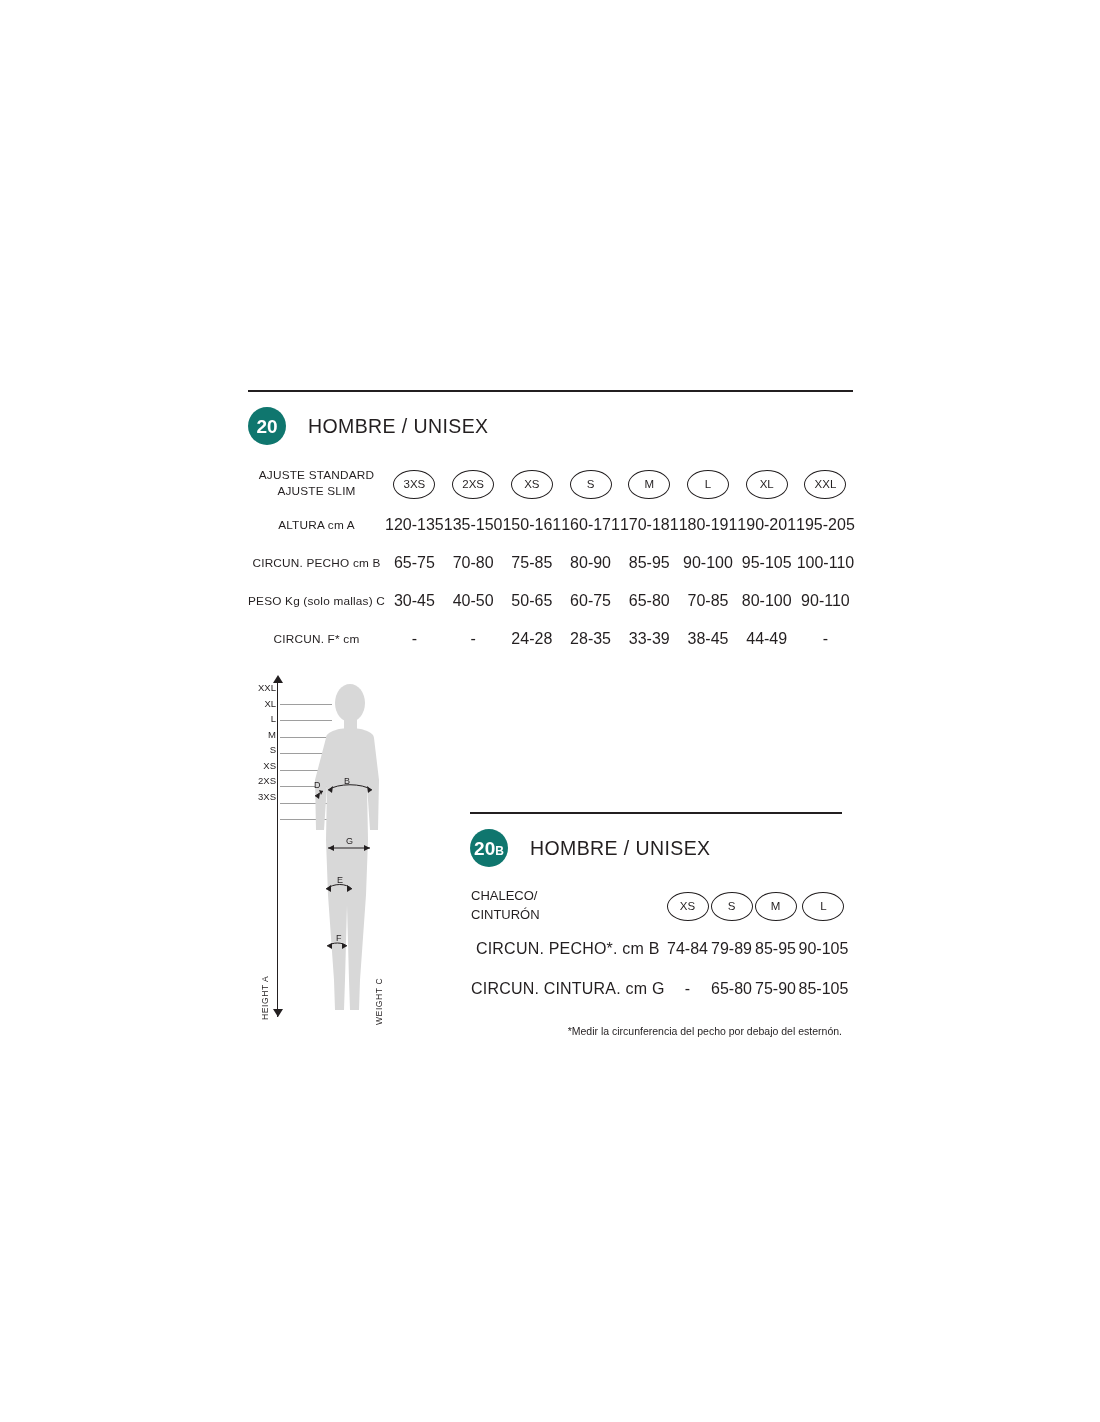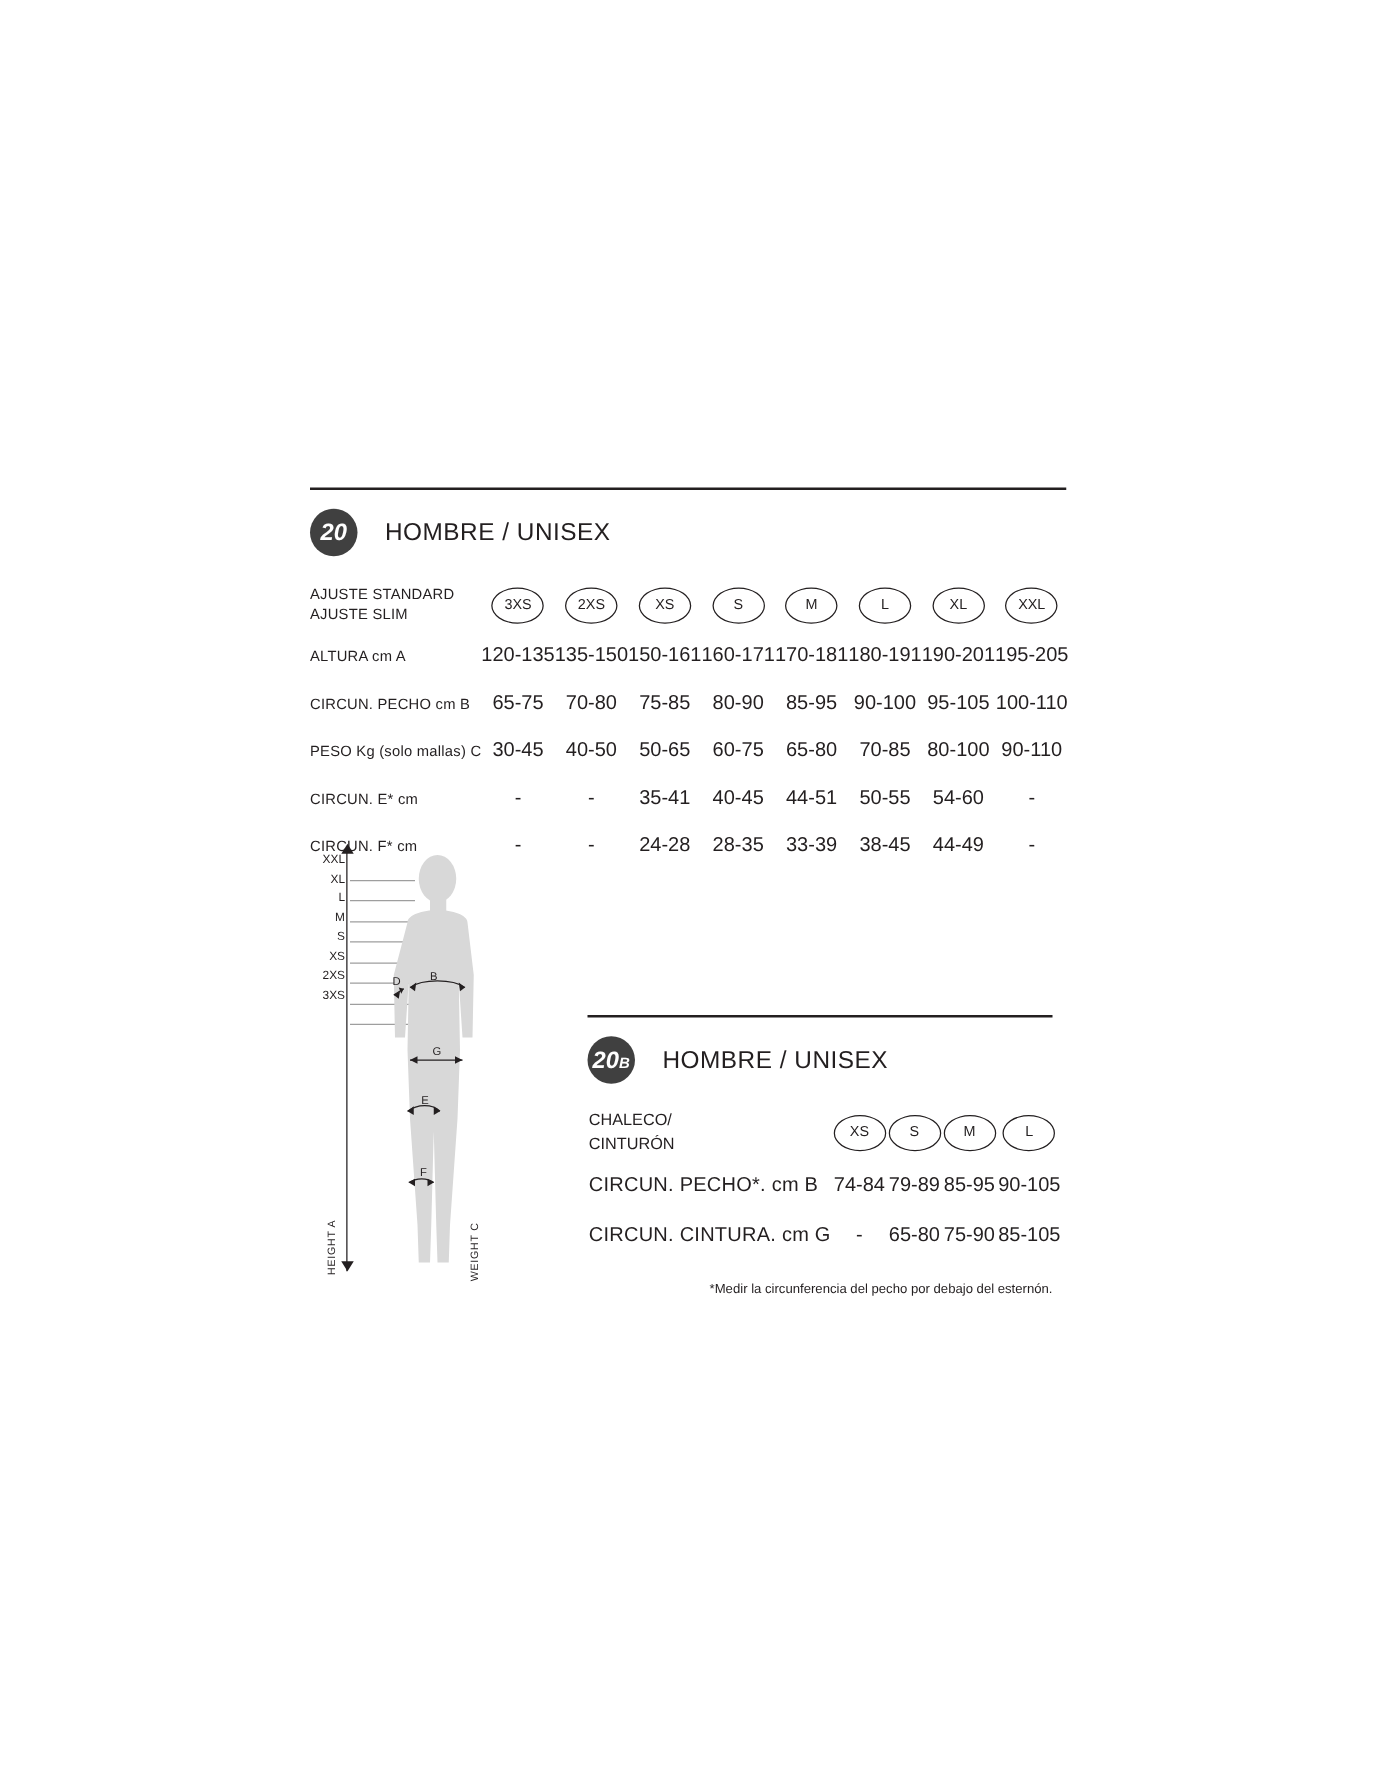--- a/index.html
+++ b/index.html
@@ -39,31 +39,30 @@
   .sec-head {
     display: flex;
     align-items: center;
     margin-top: 14px;
     height: 40px;
   }
   .badge {
     width: 38px;
     height: 38px;
     border-radius: 50%;
-    background: #404040;
+    background: #0f766e;
     color: #ffffff;
     display: flex;
     align-items: baseline;
     justify-content: center;
     font-size: 19px;
     font-weight: bold;
     letter-spacing: 0px;
     padding-top: 9px;
     box-sizing: border-box;
-    font-style: italic;
   }
   .badge .sub {
     font-size: 12px;
     font-weight: bold;
   }
   .sec-title {
     margin-left: 22px;
     font-size: 19.5px;
     letter-spacing: 0.4px;
     color: #231f20;
@@ -79,20 +78,21 @@
   }
   .tbl td {
     padding: 0;
     vertical-align: middle;
   }
   .rowlabel {
     font-size: 11.8px;
     letter-spacing: 0.2px;
     white-space: nowrap;
     color: #231f20;
+    text-align: center;
   }
   .sizehead {
     text-align: center;
     height: 44px;
   }
   .oval {
     display: inline-block;
     border: 1px solid #231f20;
     border-radius: 50%;
     width: 40px;
@@ -282,31 +282,20 @@
         <td class="cell">40-50</td>
         <td class="cell">50-65</td>
         <td class="cell">60-75</td>
         <td class="cell">65-80</td>
         <td class="cell">70-85</td>
         <td class="cell">80-100</td>
         <td class="cell">90-110</td>
       </tr>
 
 
-      <tr>
-        <td class="rowlabel">CIRCUN. E* cm</td>
-        <td class="cell">-</td>
-        <td class="cell">-</td>
-        <td class="cell">35-41</td>
-        <td class="cell">40-45</td>
-        <td class="cell">44-51</td>
-        <td class="cell">50-55</td>
-        <td class="cell">54-60</td>
-        <td class="cell">-</td>
-      </tr>
 
       <tr>
         <td class="rowlabel">CIRCUN. F* cm</td>
         <td class="cell">-</td>
         <td class="cell">-</td>
         <td class="cell">24-28</td>
         <td class="cell">28-35</td>
         <td class="cell">33-39</td>
         <td class="cell">38-45</td>
         <td class="cell">44-49</td>

